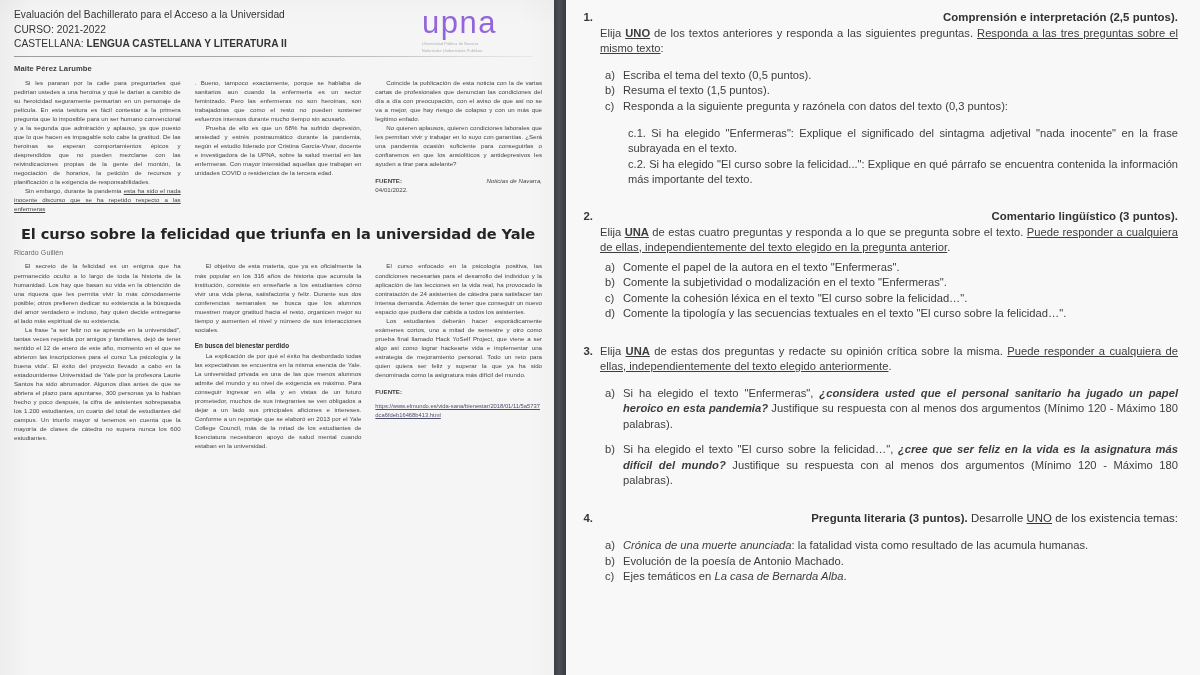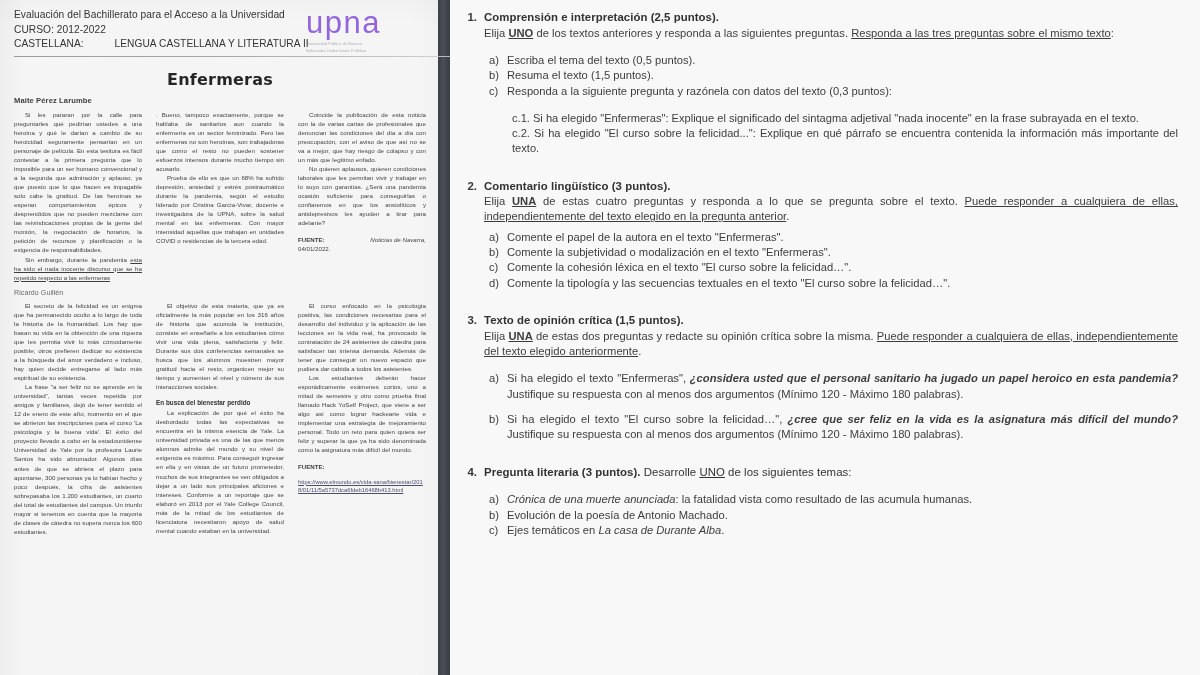--- a/index.html
+++ b/index.html
@@ -13,21 +13,21 @@
   #root {
     position: relative;
     width: 1200px; height: 675px;
     background: #ffffff;
     display: flex;
   }
 
   
   .page-left {
     position: relative;
-    width: 438px;
+    width: 554px;
     height: 675px;
     background: #fdfdfd;
     padding: 8px 12px 0 14px;
     color: #2c2c2c;
     filter: contrast(0.94);
   }
   .scan-noise {
     position: absolute; inset: 0;
     pointer-events: none;
     background:
@@ -39,21 +39,21 @@
     position: relative;
     padding-right: 130px;
   }
   .exam-header .line {
     font-size: 10.2px;
     line-height: 14.6px;
     color: #2f2f2f;
     letter-spacing: 0.05px;
     white-space: nowrap;
   }
-  .exam-header .line b { font-weight: normal; margin-left: 28px; }
+  .exam-header .line b { font-weight: bold; }
   .hdr-rule {
     margin-top: 4px;
     height: 1px;
     background: linear-gradient(90deg,#8d8d8d 0%, #9a9a9a 40%, #bdbdbd 72%, #d8d8d8 86%, #ececec 100%);
     width: 518px;
     opacity: 0.85;
   }
 
   .upna-logo {
     position: absolute;
@@ -182,20 +182,21 @@
     line-height: 15.6px;
     color: #333;
   }
   .q-body { flex: 1; }
   .q-head {
     font-size: 11.4px;
     font-weight: bold;
     line-height: 15.6px;
     color: #2e2e2e;
     letter-spacing: 0.05px;
+    text-align: right;
   }
   .q-head .reg { font-weight: normal; }
   .q-intro {
     font-size: 11.2px;
     line-height: 15.2px;
     color: #3a3a3a;
     text-align: justify;
     margin-top: 0px;
     letter-spacing: 0.02px;
   }
@@ -229,34 +230,31 @@
 </head>
 <body>
 
 <div id="root">
 
   <div class="page-left">
     <div class="scan-noise"></div>
 
     <div class="exam-header">
       <div class="line">Evaluación del Bachillerato para el Acceso a la Universidad</div>
-      <div class="line">CURSO: 2012-2022</div>
+      <div class="line">CURSO: 2021-2022</div>
       <div class="line"><span>CASTELLANA: </span><b>LENGUA CASTELLANA Y LITERATURA II</b></div>
 
       <div class="upna-logo">
         <div class="upna-word">upna</div>
         <div class="upna-sub">Universidad Pública de Navarra</div>
         <div class="upna-sub">Nafarroako Unibertsitate Publikoa</div>
       </div>
       <div class="hdr-rule"></div>
     </div>
 
-    <div class="art-title art-title-1">
-      <span>Enfermeras</span>
-    </div>
     <div class="byline">Maite Pérez Larumbe</div>
 
     <div class="cols">
       <div class="col">
         <p>Si les pararan por la calle para preguntarles qué pedirían ustedes a una heroína y qué le darían a cambio de su heroicidad seguramente pensarían en un personaje de película. En esta tesitura es fácil contestar a la primera pregunta que lo imposible para un ser humano convencional y a la segunda que admiración y aplauso, ya que puesto que lo que hacen es impagable solo cabe la gratitud. De las heroínas se esperan comportamientos épicos y desprendidos que no pueden mezclarse con las reivindicaciones propias de la gente del montón, la negociación de horarios, la petición de recursos y planificación o la exigencia de responsabilidades.</p>
         <p><span>Sin embargo, durante la pandemia </span><span class="u">esta ha sido el nada inocente discurso que se ha repetido respecto a las enfermeras</span></p>
       </div>
       <div class="col">
         <p class="noind">. Bueno, tampoco exactamente, porque se hablaba de sanitarios aun cuando la enfermería es un sector feminizado. Pero las enfermeras no son heroínas, son trabajadoras que como el resto no pueden sostener esfuerzos intensos durante mucho tiempo sin acusarlo.</p>
         <p>Prueba de ello es que un 68% ha sufrido depresión, ansiedad y estrés postraumático durante la pandemia, según el estudio liderado por Cristina García-Vivar, docente e investigadora de la UPNA, sobre la salud mental en las enfermeras. Con mayor intensidad aquellas que trabajan en unidades COVID o residencias de la tercera edad.</p>
@@ -265,20 +263,23 @@
         <p>Coincide la publicación de esta noticia con la de varias cartas de profesionales que denuncian las condiciones del día a día con preocupación, con el aviso de que así no se va a mejor, que hay riesgo de colapso y con un más que legítimo enfado.</p>
         <p>No quieren aplausos, quieren condiciones laborales que les permitan vivir y trabajar en lo suyo con garantías. ¿Será una pandemia ocasión suficiente para conseguirlas o confiaremos en que los ansiolíticos y antidepresivos les ayuden a tirar para adelante?</p>
         <div class="src src-inline">
           <b>FUENTE:</b>
           <span class="j">Noticias de Navarra,</span>
         </div>
         <div class="src" style="margin-top:0">04/01/2022.</div>
       </div>
     </div>
 
+    <div class="art-title art-title-2" style="margin-top:12px">
+      <span>El curso sobre la felicidad que triunfa en la universidad de Yale</span>
+    </div>
     <div class="byline light">Ricardo Guillén</div>
 
     <div class="cols">
       <div class="col">
         <p>El secreto de la felicidad es un enigma que ha permanecido oculto a lo largo de toda la historia de la humanidad. Los hay que basan su vida en la obtención de una riqueza que les permita vivir lo más cómodamente posible; otros prefieren dedicar su existencia a la búsqueda del amor verdadero e incluso, hay quien decide entregarse al lado más espiritual de su existencia.</p>
         <p>La frase "a ser feliz no se aprende en la universidad", tantas veces repetida por amigos y familiares, dejó de tener sentido el 12 de enero de este año, momento en el que se abrieron las inscripciones para el curso 'La psicología y la buena vida'. El éxito del proyecto llevado a cabo en la estadounidense Universidad de Yale por la profesora Laurie Santos ha sido abrumador. Algunos días antes de que se abriera el plazo para apuntarse, 300 personas ya lo habían hecho y poco después, la cifra de asistentes sobrepasaba los 1.200 estudiantes, un cuarto del total de estudiantes del campus. Un triunfo mayor si tenemos en cuenta que la mayoría de clases de cátedra no supera nunca los 600 estudiantes.</p>
       </div>
       <div class="col">
         <p>El objetivo de esta materia, que ya es oficialmente la más popular en los 316 años de historia que acumula la institución, consiste en enseñarle a los estudiantes cómo vivir una vida plena, satisfactoria y feliz. Durante sus dos conferencias semanales se busca que los alumnos muestren mayor gratitud hacia el resto, organicen mejor su tiempo y aumenten el nivel y número de sus interacciones sociales.</p>
         <p class="sub">En busca del bienestar perdido</p>
@@ -351,52 +352,51 @@
             </div>
         </div>
       </div>
     </div>
 
     <div class="spacer-lg"></div>
 
     <div class="q-block">
       <div class="q-num">3.</div>
       <div class="q-body">
-        <div class="q-head">Texto de opinión crítica (1,5 puntos).</div>
         <div class="q-intro"><span>Elija </span><span class="u b">UNA</span><span> de estas dos preguntas y redacte su opinión crítica sobre la misma. </span><span class="u">Puede responder a cualquiera de ellas, independientemente del texto elegido anteriormente</span><span>.</span></div>
         <div class="sub-list">
           <div class="sub-item" style="margin-bottom:10px">
             <span class="mk">a)</span>
             <span class="tx"><span>Si ha elegido el texto "Enfermeras", </span><span class="bi">¿considera usted que el personal sanitario ha jugado un papel heroico en esta pandemia?</span><span> Justifique su respuesta con al menos dos argumentos (Mínimo 120 - Máximo 180 palabras).</span></span>
           </div>
           <div class="sub-item">
             <span class="mk">b)</span>
             <span class="tx"><span>Si ha elegido el texto "El curso sobre la felicidad…", </span><span class="bi">¿cree que ser feliz en la vida es la asignatura más difícil del mundo?</span><span> Justifique su respuesta con al menos dos argumentos (Mínimo 120 - Máximo 180 palabras).</span></span>
           </div>
         </div>
       </div>
     </div>
 
     <div class="spacer-lg"></div>
 
     <div class="q-block">
       <div class="q-num">4.</div>
       <div class="q-body">
-        <div class="q-head"><span>Pregunta literaria (3 puntos). </span><span class="reg">Desarrolle </span><span class="reg u b">UNO</span><span class="reg"> de los siguientes temas:</span></div>
+        <div class="q-head"><span>Pregunta literaria (3 puntos). </span><span class="reg">Desarrolle </span><span class="reg u b">UNO</span><span class="reg"> de los existencia temas:</span></div>
         <div class="sub-list">
           <div class="sub-item">
             <span class="mk">a)</span>
             <span class="tx"><span class="i">Crónica de una muerte anunciada</span><span>: la fatalidad vista como resultado de las acumula humanas.</span></span>
           </div>
           <div class="sub-item">
             <span class="mk">b)</span>
             <span class="tx">Evolución de la poesía de Antonio Machado.</span>
           </div>
           <div class="sub-item">
             <span class="mk">c)</span>
-            <span class="tx"><span>Ejes temáticos en </span><span class="i">La casa de Durante Alba</span><span>.</span></span>
+            <span class="tx"><span>Ejes temáticos en </span><span class="i">La casa de Bernarda Alba</span><span>.</span></span>
           </div>
         </div>
       </div>
     </div>
 
   </div>
 </div>
 
 </body></html>

